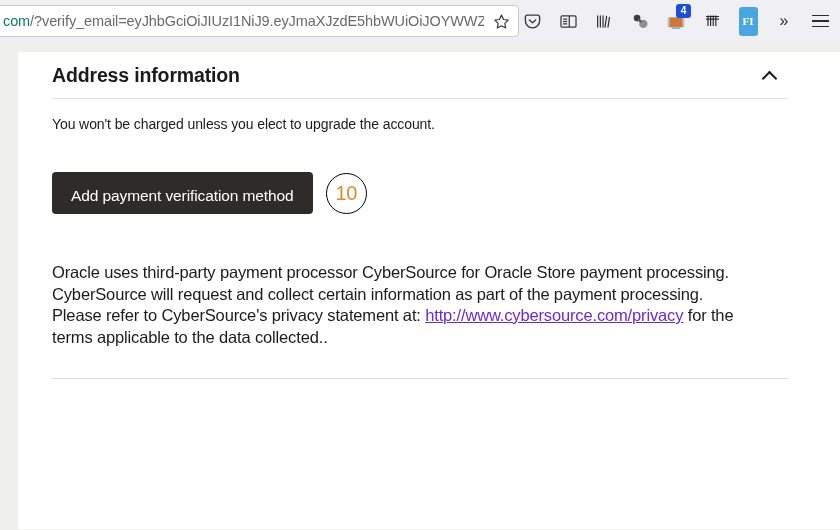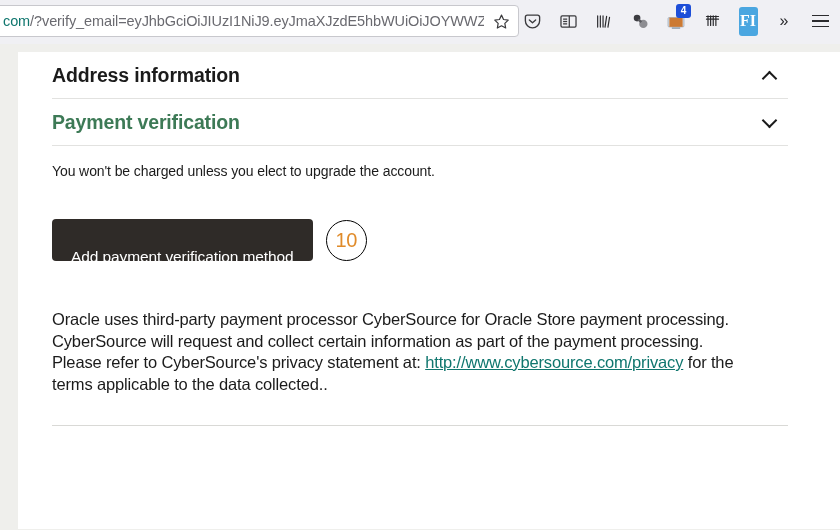--- a/index.html
+++ b/index.html
@@ -95,21 +95,21 @@
     font-weight: bold;
     padding: 0 1px;
     box-sizing: border-box;
   }
   .fi-box {
     width: 19px;
     height: 29px;
     border-radius: 3px;
     background: #4aa6e0;
     color: #ffffff;
-    font-size: 16px;
+    font-size: 11px;
     font-weight: bold;
     display: flex;
     align-items: center;
     justify-content: center;
     font-family: "Liberation Serif", serif;
   }
   .chev-dbl {
     font-size: 16px;
     color: #2b2b2e;
     line-height: 1;
@@ -219,21 +219,21 @@
     margin-top: 36px;
     display: flex;
     align-items: center;
   }
   .cta-button {
     background: #2f2b28;
     color: #ffffff;
     font-size: 15.5px;
     border: none;
     border-radius: 4px;
-    padding: 17px 19px;
+    padding: 3px 19px;
     height: 42px;
     line-height: 42px;
     cursor: pointer;
     font-family: "Liberation Sans", sans-serif;
     letter-spacing: -0.1px;
   }
   .marker {
     margin-left: 13px;
     width: 41px;
     height: 41px;
@@ -250,21 +250,21 @@
 
   .legal {
     margin-top: 48px;
     font-size: 16.5px;
     line-height: 21.5px;
     color: #1b1b1b;
     letter-spacing: -0.15px;
     max-width: 704px;
   }
   .legal a {
-    color: #0f766e;
+    color: #6d28d9;
     text-decoration: underline;
   }
 
   .bottom-rule {
     margin-top: 30px;
     height: 1px;
     background: #d9d9d6;
     width: 736px;
   }
 </style>
@@ -362,26 +362,20 @@
   <div class="page-card">
     <div class="content">
 
       <div class="section">
         <div class="section-head">
           <div class="section-title">Address information</div>
           <div class="chev up"></div>
         </div>
       </div>
 
-      <div class="section">
-        <div class="section-head">
-          <div class="section-title green">Payment verification</div>
-          <div class="chev down"></div>
-        </div>
-      </div>
 
       <div class="body-area">
         <p class="copy">You won't be charged unless you elect to upgrade the account.</p>
 
         <div class="cta-row">
           <button class="cta-button">Add payment verification method</button>
           <div class="marker">10</div>
         </div>
 
         <div class="legal"><span>Oracle uses third-party payment processor CyberSource for Oracle Store payment processing. CyberSource will request and collect certain information as part of the payment processing. Please refer to CyberSource's privacy statement at: </span><a href="#">http://www.cybersource.com/privacy</a><span> for the terms applicable to the data collected..</span></div>

